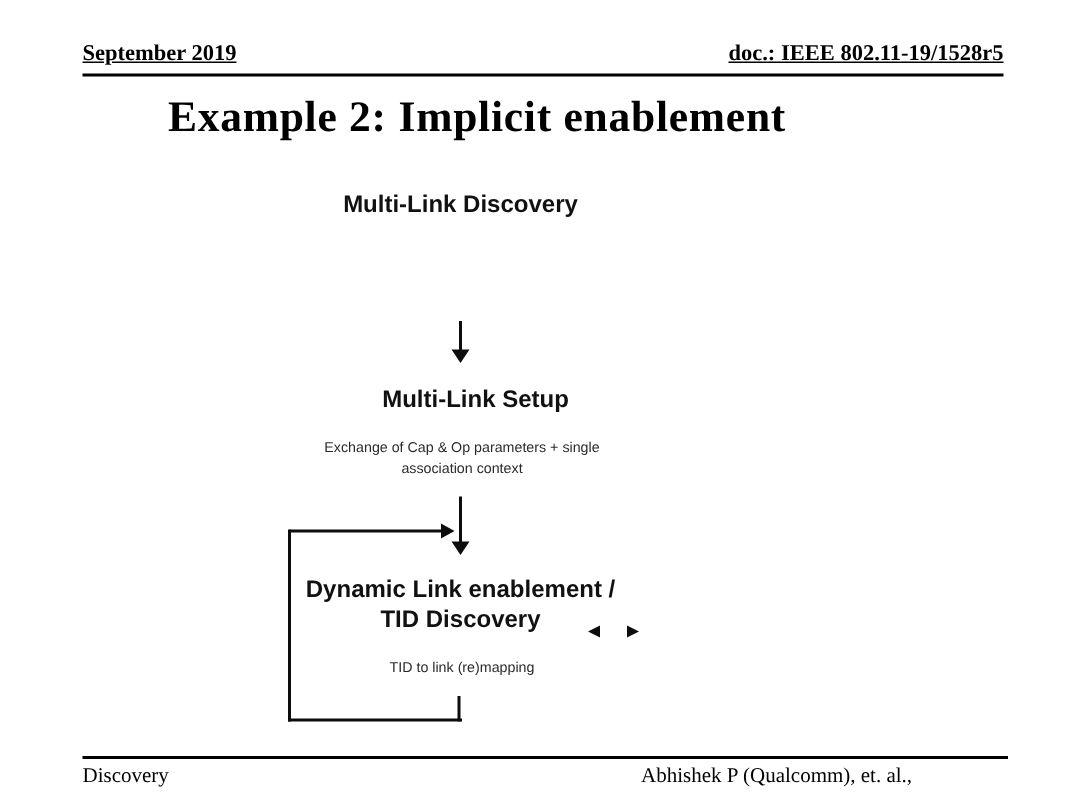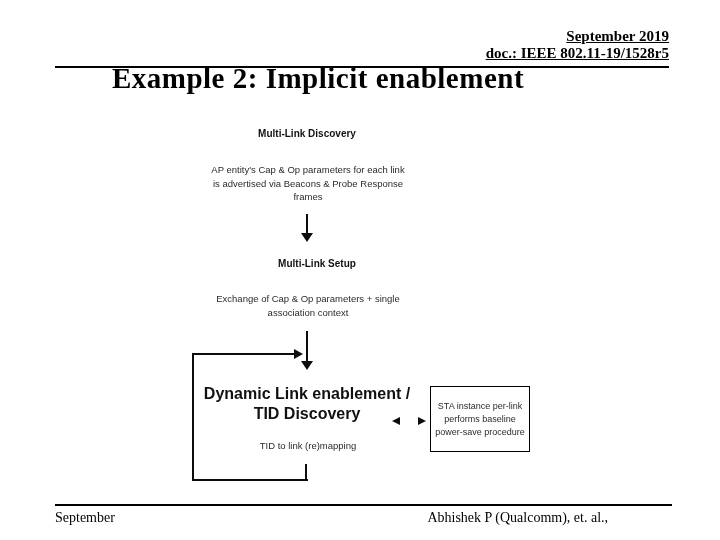--- a/index.html
+++ b/index.html
@@ -5,35 +5,35 @@
   html,body{margin:0;padding:0;background:#ffffff;}
   .slide{
     position:relative;width:720px;height:540px;background:#ffffff;overflow:hidden;
     font-family:"Liberation Serif",serif;color:#000;
   }
   
   .header{
     position:absolute;top:28px;left:55px;width:614px;
     display:flex;justify-content:space-between;align-items:flex-end;
     border-bottom:2px solid #000;padding-bottom:4px;
-    font-size:15px;font-weight:bold;flex-direction:column;
+    font-size:15px;font-weight:bold;
   }
   .header span{text-decoration:underline;white-space:nowrap;}
   
   .title{
     position:absolute;top:62px;left:0;width:636px;margin:0;
     text-align:center;font-size:29px;font-weight:bold;
     font-family:"Liberation Serif",serif;letter-spacing:.5px;
   }
   
   .diagram{position:absolute;left:0;top:0;width:720px;height:540px;
     font-family:"Liberation Sans",sans-serif;}
   .step-heading{
     position:absolute;text-align:center;font-weight:bold;
-    font-size:10px;color:#111;
+    font-size:16px;color:#111;
   }
   .step-desc{
     position:absolute;text-align:center;font-size:9.5px;
     line-height:13.5px;color:#2b2b2b;
   }
   .h-discovery{top:128px;left:195px;width:224px;}
   .p-discovery{top:163px;left:209px;width:198px;}
   .h-setup{top:258px;left:205px;width:224px;}
   .p-setup{top:292px;left:208px;width:200px;}
   .h-dynamic{top:384px;left:203px;width:208px;font-size:16px;line-height:20px;}
@@ -90,21 +90,20 @@
   <div class="header">
     <span>September 2019</span>
     <span>doc.: IEEE 802.11-19/1528r5</span>
   </div>
 
   <h1 class="title">Example 2: Implicit enablement</h1>
 
   <div class="diagram">
 
     <div class="step-heading h-discovery">Multi-Link Discovery</div>
-    <div class="step-desc p-discovery">AP entity's Cap &amp; Op parameters for each link is advertised via Beacons &amp; Probe Response frames</div>
 
     <div class="vline a1line"></div>
     <div class="head-down a1head"></div>
 
     <div class="step-heading h-setup">Multi-Link Setup</div>
     <div class="step-desc p-setup">Exchange of Cap &amp; Op parameters + single association context</div>
 
     <div class="vline a2line"></div>
     <div class="head-down a2head"></div>
 
@@ -116,24 +115,21 @@
 
     <div class="step-heading h-dynamic">
       <div>Dynamic Link enablement /</div>
       <div>TID Discovery</div>
     </div>
     <div class="step-desc p-tid">TID to link (re)mapping</div>
 
     <div class="dbl-left"></div>
     <div class="head-right dbl-right"></div>
 
-    <div class="sta-box">
-      <span>STA instance per-link performs baseline power-save procedure</span>
-    </div>
 
   </div>
 
   <div class="footer">
-    <span class="f-left">September</span>
+    <span class="f-left">Discovery</span>
     <span class="f-right">Abhishek P (Qualcomm), et. al.,</span>
   </div>
 
 </div>
 
 </body></html>

